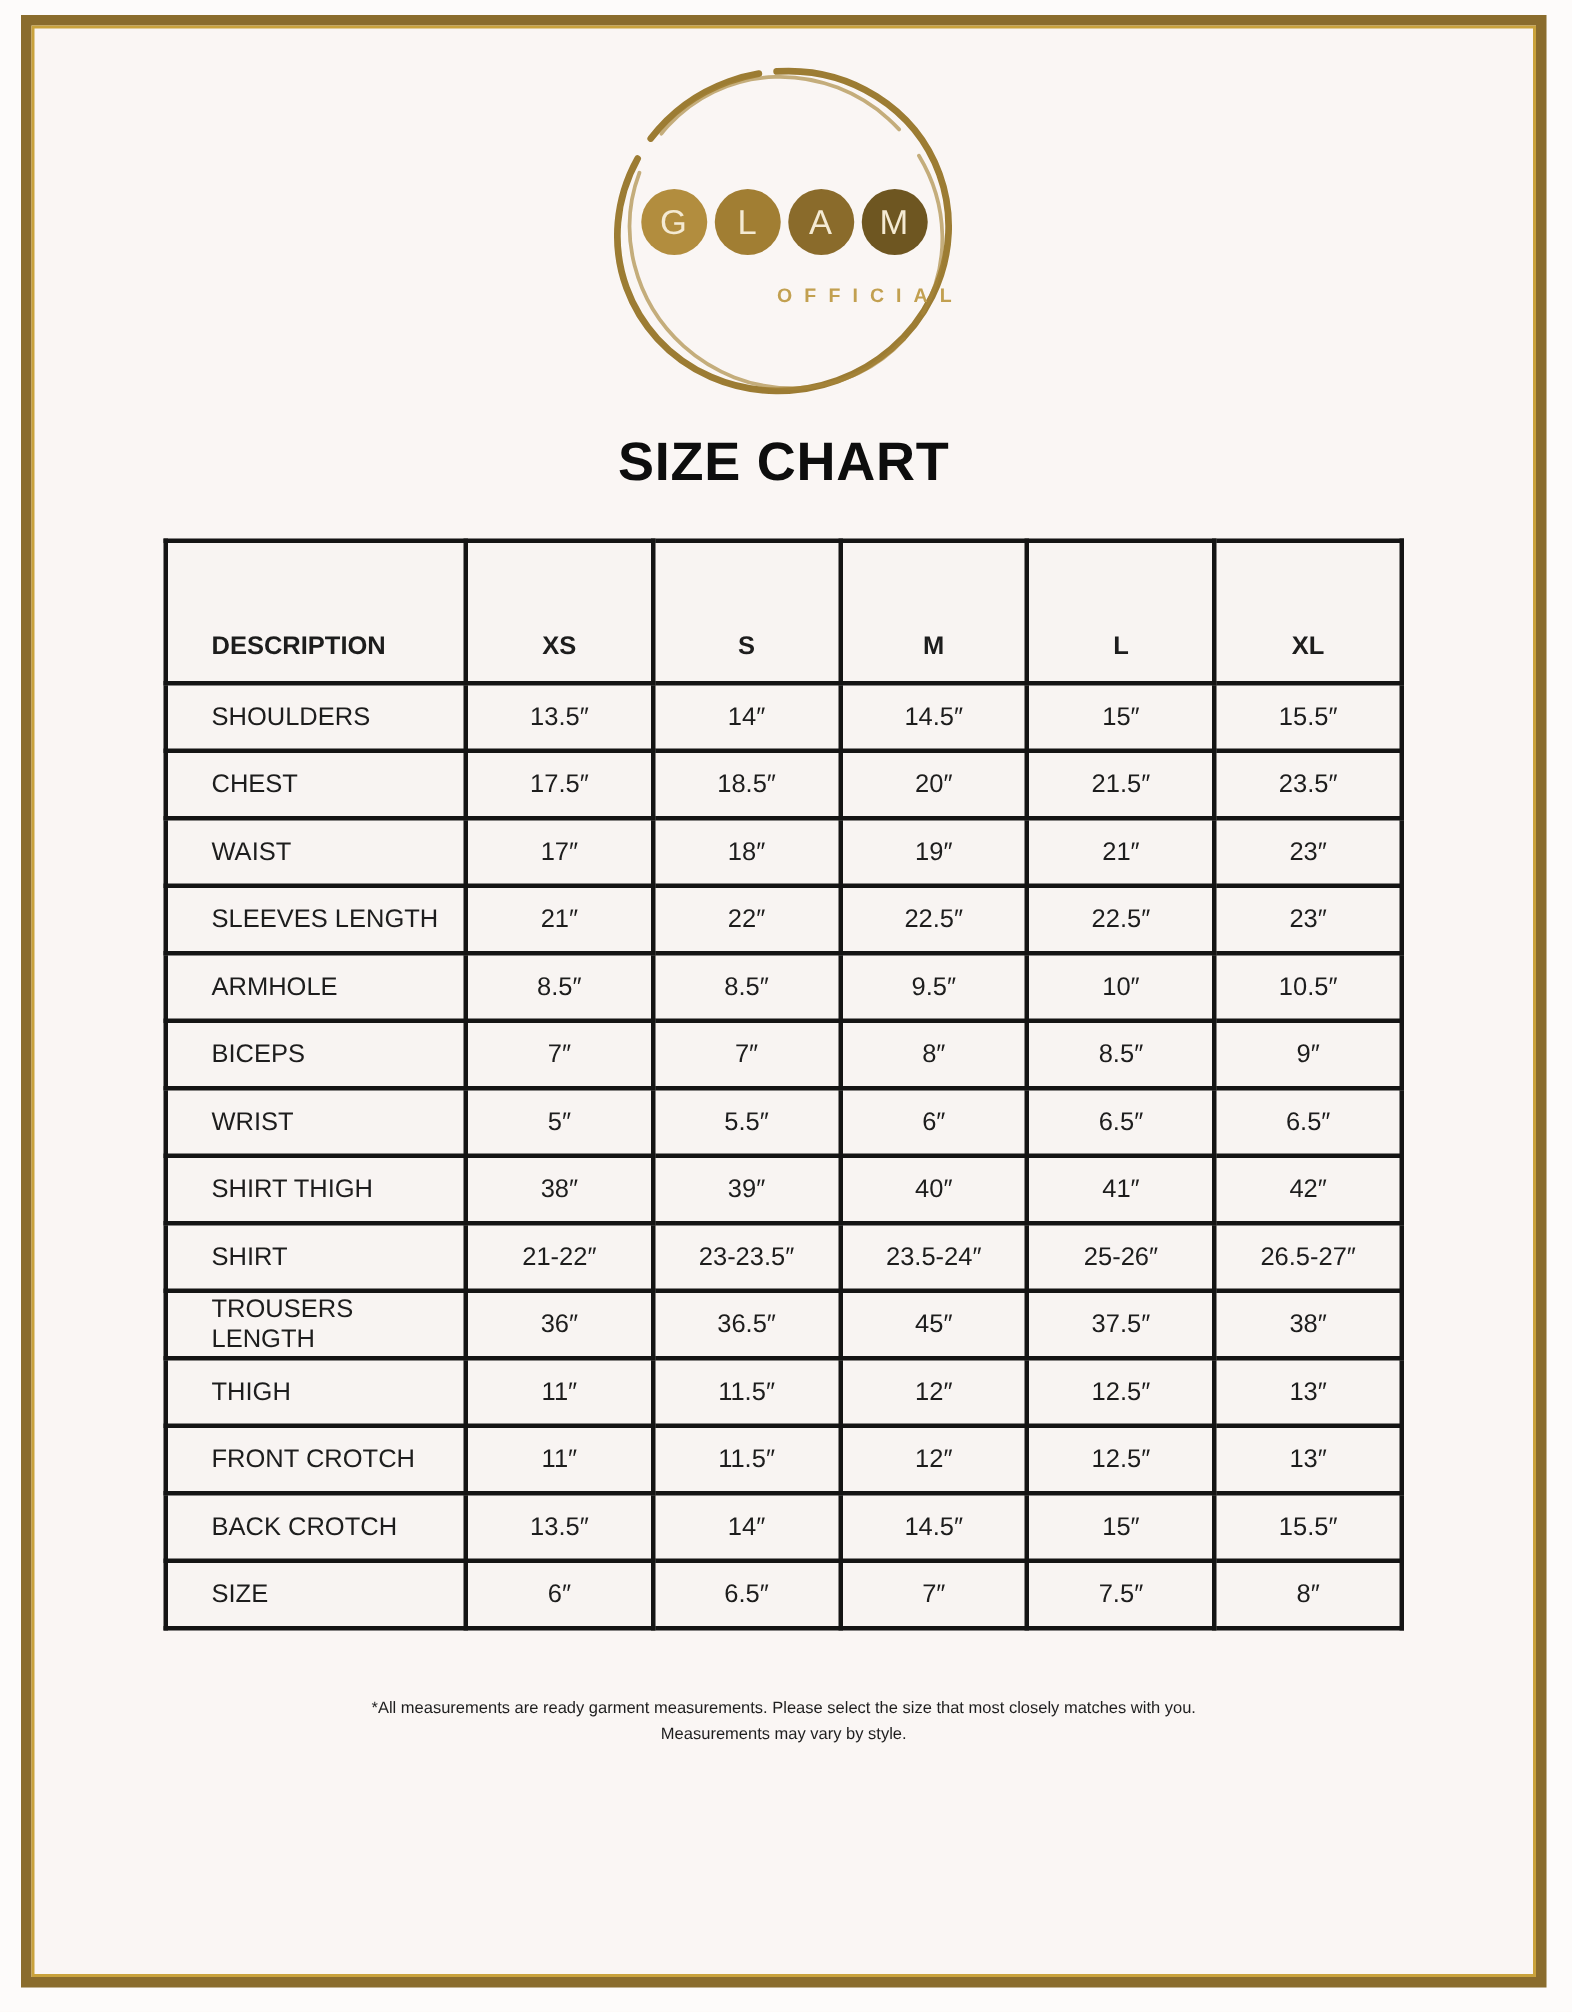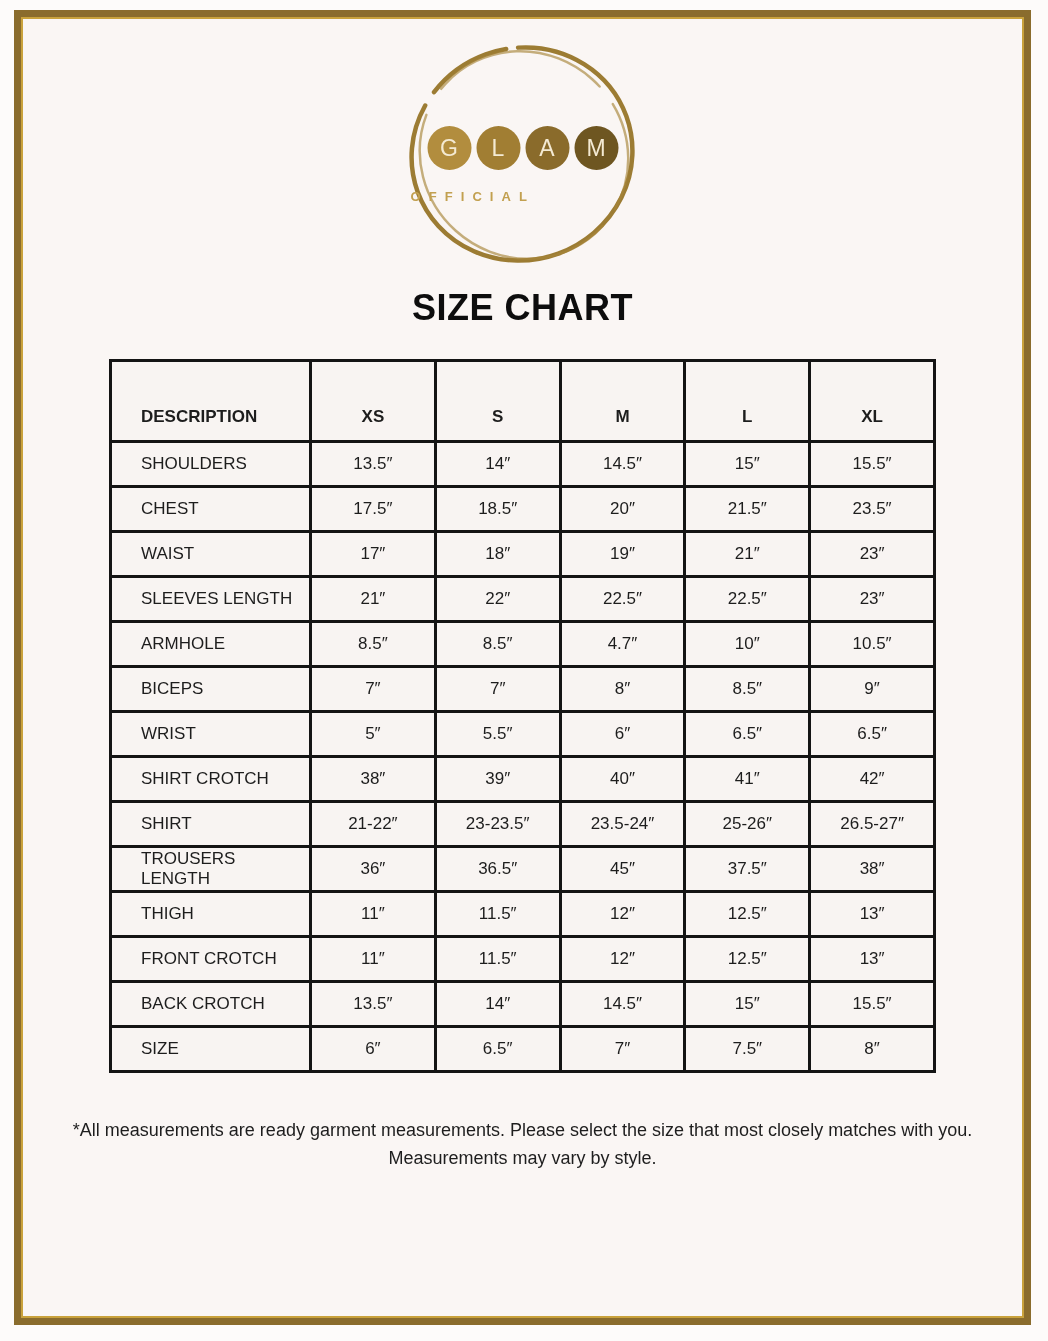--- a/index.html
+++ b/index.html
@@ -32,21 +32,21 @@
     transform: translateX(-50%);
     display: flex; gap: 5px;
   }
   .letter-circle {
     width: 44px; height: 44px; border-radius: 50%;
     display: flex; align-items: center; justify-content: center;
     color: #f4ead3; font-size: 23px; font-weight: 400; letter-spacing: 0;
   }
   .official {
     position: absolute; top: 148px; left: 0; width: 100%;
-    text-align: left;
+    text-align: right;
     color: #c2a050; font-size: 13px; font-weight: bold;
     letter-spacing: 0.62em; text-indent: 0.62em;
   }
 
   
   .page-title {
     margin-top: 18px;
     text-align: center;
     font-size: 36px; font-weight: bold; letter-spacing: 0.5px;
     color: #0d0d0d;
@@ -59,37 +59,37 @@
     background: #f8f4f2;
   }
   table.size-chart th, table.size-chart td {
     border: 3px solid #141414;
     font-size: 17px;
     text-align: center;
     vertical-align: middle;
     color: #1d1d1d;
   }
   table.size-chart thead th {
-    height: 81px;
+    height: 95px;
     vertical-align: bottom;
     padding-bottom: 13px;
     font-weight: bold;
     font-size: 17px;
   }
   table.size-chart thead th:first-child,
   table.size-chart tbody td:first-child {
     text-align: left; padding-left: 29px;
   }
   table.size-chart tbody tr { height: 45px; }
 
   
   .footer-note {
     margin-top: 44px;
     text-align: center;
-    font-size: 18px;
+    font-size: 11px;
     line-height: 1.55;
     color: #1e1e1e;
   }
 </style>
 </head>
 <body>
 
 <div class="frame">
   <div class="content">
 
@@ -152,42 +152,42 @@
             <td>21″</td>
             <td>22″</td>
             <td>22.5″</td>
             <td>22.5″</td>
             <td>23″</td>
           </tr>
           <tr>
             <td>ARMHOLE</td>
             <td>8.5″</td>
             <td>8.5″</td>
-            <td>4.7″</td>
+            <td>9.5″</td>
             <td>10″</td>
             <td>10.5″</td>
           </tr>
           <tr>
             <td>BICEPS</td>
             <td>7″</td>
             <td>7″</td>
             <td>8″</td>
             <td>8.5″</td>
             <td>9″</td>
           </tr>
           <tr>
             <td>WRIST</td>
             <td>5″</td>
             <td>5.5″</td>
             <td>6″</td>
             <td>6.5″</td>
             <td>6.5″</td>
           </tr>
           <tr>
-            <td>SHIRT CROTCH</td>
+            <td>SHIRT THIGH</td>
             <td>38″</td>
             <td>39″</td>
             <td>40″</td>
             <td>41″</td>
             <td>42″</td>
           </tr>
           <tr>
             <td>SHIRT</td>
             <td>21-22″</td>
             <td>23-23.5″</td>

